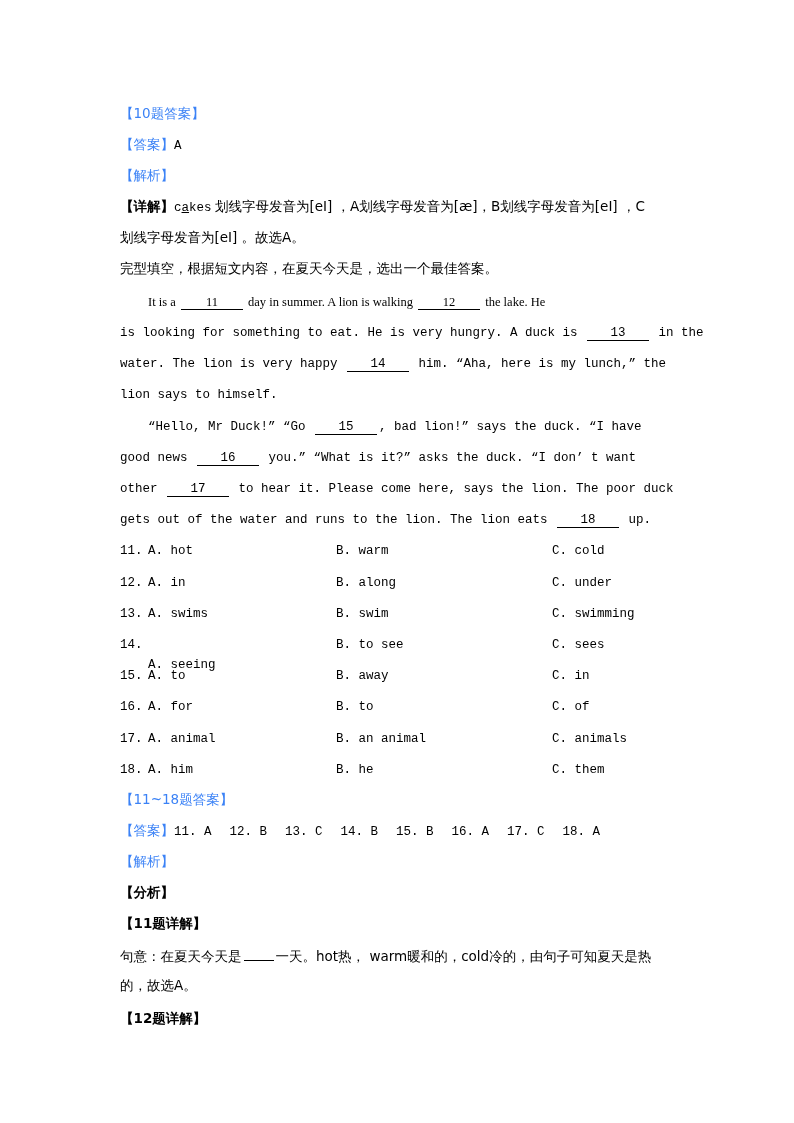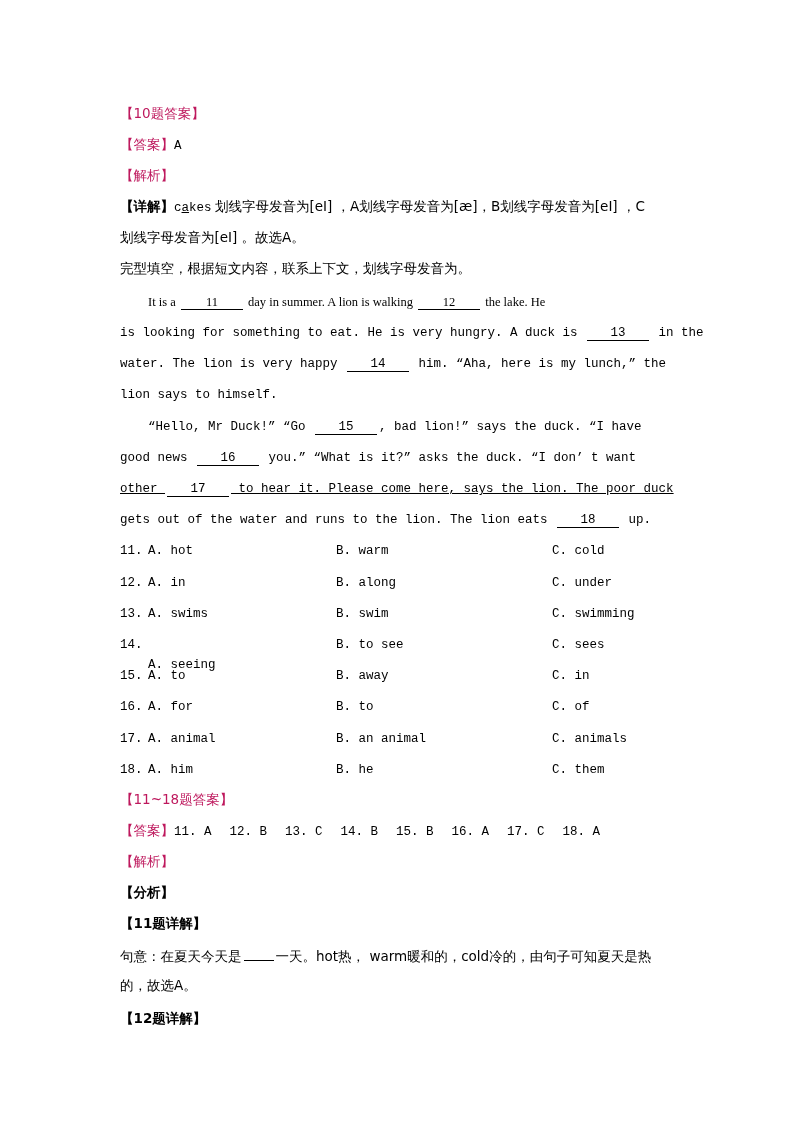--- a/index.html
+++ b/index.html
@@ -2,21 +2,21 @@
 <html><head>
 <meta charset="utf-8">
 <style>
   html, body { margin: 0; padding: 0; background: #ffffff; }
   body { width: 794px; height: 1123px; position: relative; overflow: hidden;
          font-family: "Liberation Serif", "DejaVu Serif", serif; color: #000; }
   .page { position: absolute; left: 120px; top: 0; width: 556px; }
   .line { position: absolute; left: 0; white-space: nowrap; font-size: 13.5px; line-height: 18px; }
   .cjk { font-family: "DejaVu Sans", sans-serif; font-size: 13.5px; }
   .mono { font-family: "Liberation Mono", "DejaVu Sans Mono", monospace; font-size: 12.5px; }
-  .blue { color: #be185d; }
+  .blue { color: #3b82f6; }
   .bracket { font-weight: bold; }
   .blank { display: inline-block; border-bottom: 1px solid #000; text-align: center; line-height: 14px; margin: 0 2px; }
   .blank.w { width: 62px; }
   .blank.s { width: 30px; }
   .u { text-decoration: underline; }
   .optrow { position: absolute; left: 0; width: 556px; font-size: 12.5px; line-height: 18px; font-family: "Liberation Mono", "DejaVu Sans Mono", monospace; }
   .optrow span { position: absolute; white-space: nowrap; }
   .col-num { left: 0; }
   .col-b { left: 216px; }
   .col-c { left: 432px; }
@@ -35,40 +35,40 @@
 
   <div class="line cjk blue" style="top:166px;">【解析】</div>
 
   <div class="line" style="top:197px;">
     <span class="cjk bracket">【详解】</span><span class="mono"><span>c</span><span class="u">a</span><span>kes</span></span>
     <span class="cjk">划线字母发音为[eI] ，A划线字母发音为[æ]，B划线字母发音为[eI] ，C</span>
   </div>
 
   <div class="line cjk" style="top:228px;">划线字母发音为[eI] 。故选A。</div>
 
-  <div class="line cjk" style="top:259px;">完型填空，根据短文内容，联系上下文，划线字母发音为。</div>
+  <div class="line cjk" style="top:259px;">完型填空，根据短文内容，在夏天今天是，选出一个最佳答案。</div>
 
   <div class="line mono" style="top:293px; left:28px;font-family:Liberation Serif, serif;">
     <span>It is a </span><span class="blank w">11</span><span> day in summer. A lion is walking </span><span class="blank w">12</span><span> the lake. He</span>
   </div>
   <div class="line mono" style="top:324px;">
     <span>is looking for something to eat. He is very hungry. A duck is </span><span class="blank w">13</span><span> in the</span>
   </div>
   <div class="line mono" style="top:355px;">
     <span>water. The lion is very happy </span><span class="blank w">14</span><span> him. “Aha, here is my lunch,” the</span>
   </div>
   <div class="line mono" style="top:386px;">lion says to himself.</div>
 
   <div class="line mono" style="top:418px; left:28px;">
     <span>“Hello, Mr Duck!” “Go </span><span class="blank w">15</span><span>, bad lion!” says the duck. “I have</span>
   </div>
   <div class="line mono" style="top:449px;">
     <span>good news </span><span class="blank w">16</span><span> you.” “What is it?” asks the duck. “I don’ t want</span>
   </div>
-  <div class="line mono" style="top:480px;text-decoration:underline;">
+  <div class="line mono" style="top:480px;">
     <span>other </span><span class="blank w">17</span><span> to hear it. Please come here, says the lion. The poor duck</span>
   </div>
   <div class="line mono" style="top:511px;">
     <span>gets out of the water and runs to the lion. The lion eats </span><span class="blank w">18</span><span> up.</span>
   </div>
 
   <div class="optrow" style="top:542px;">
     <span class="col-num">11.</span>
     <span style="left:28px;">A. hot</span>
     <span class="col-b">B. warm</span>

